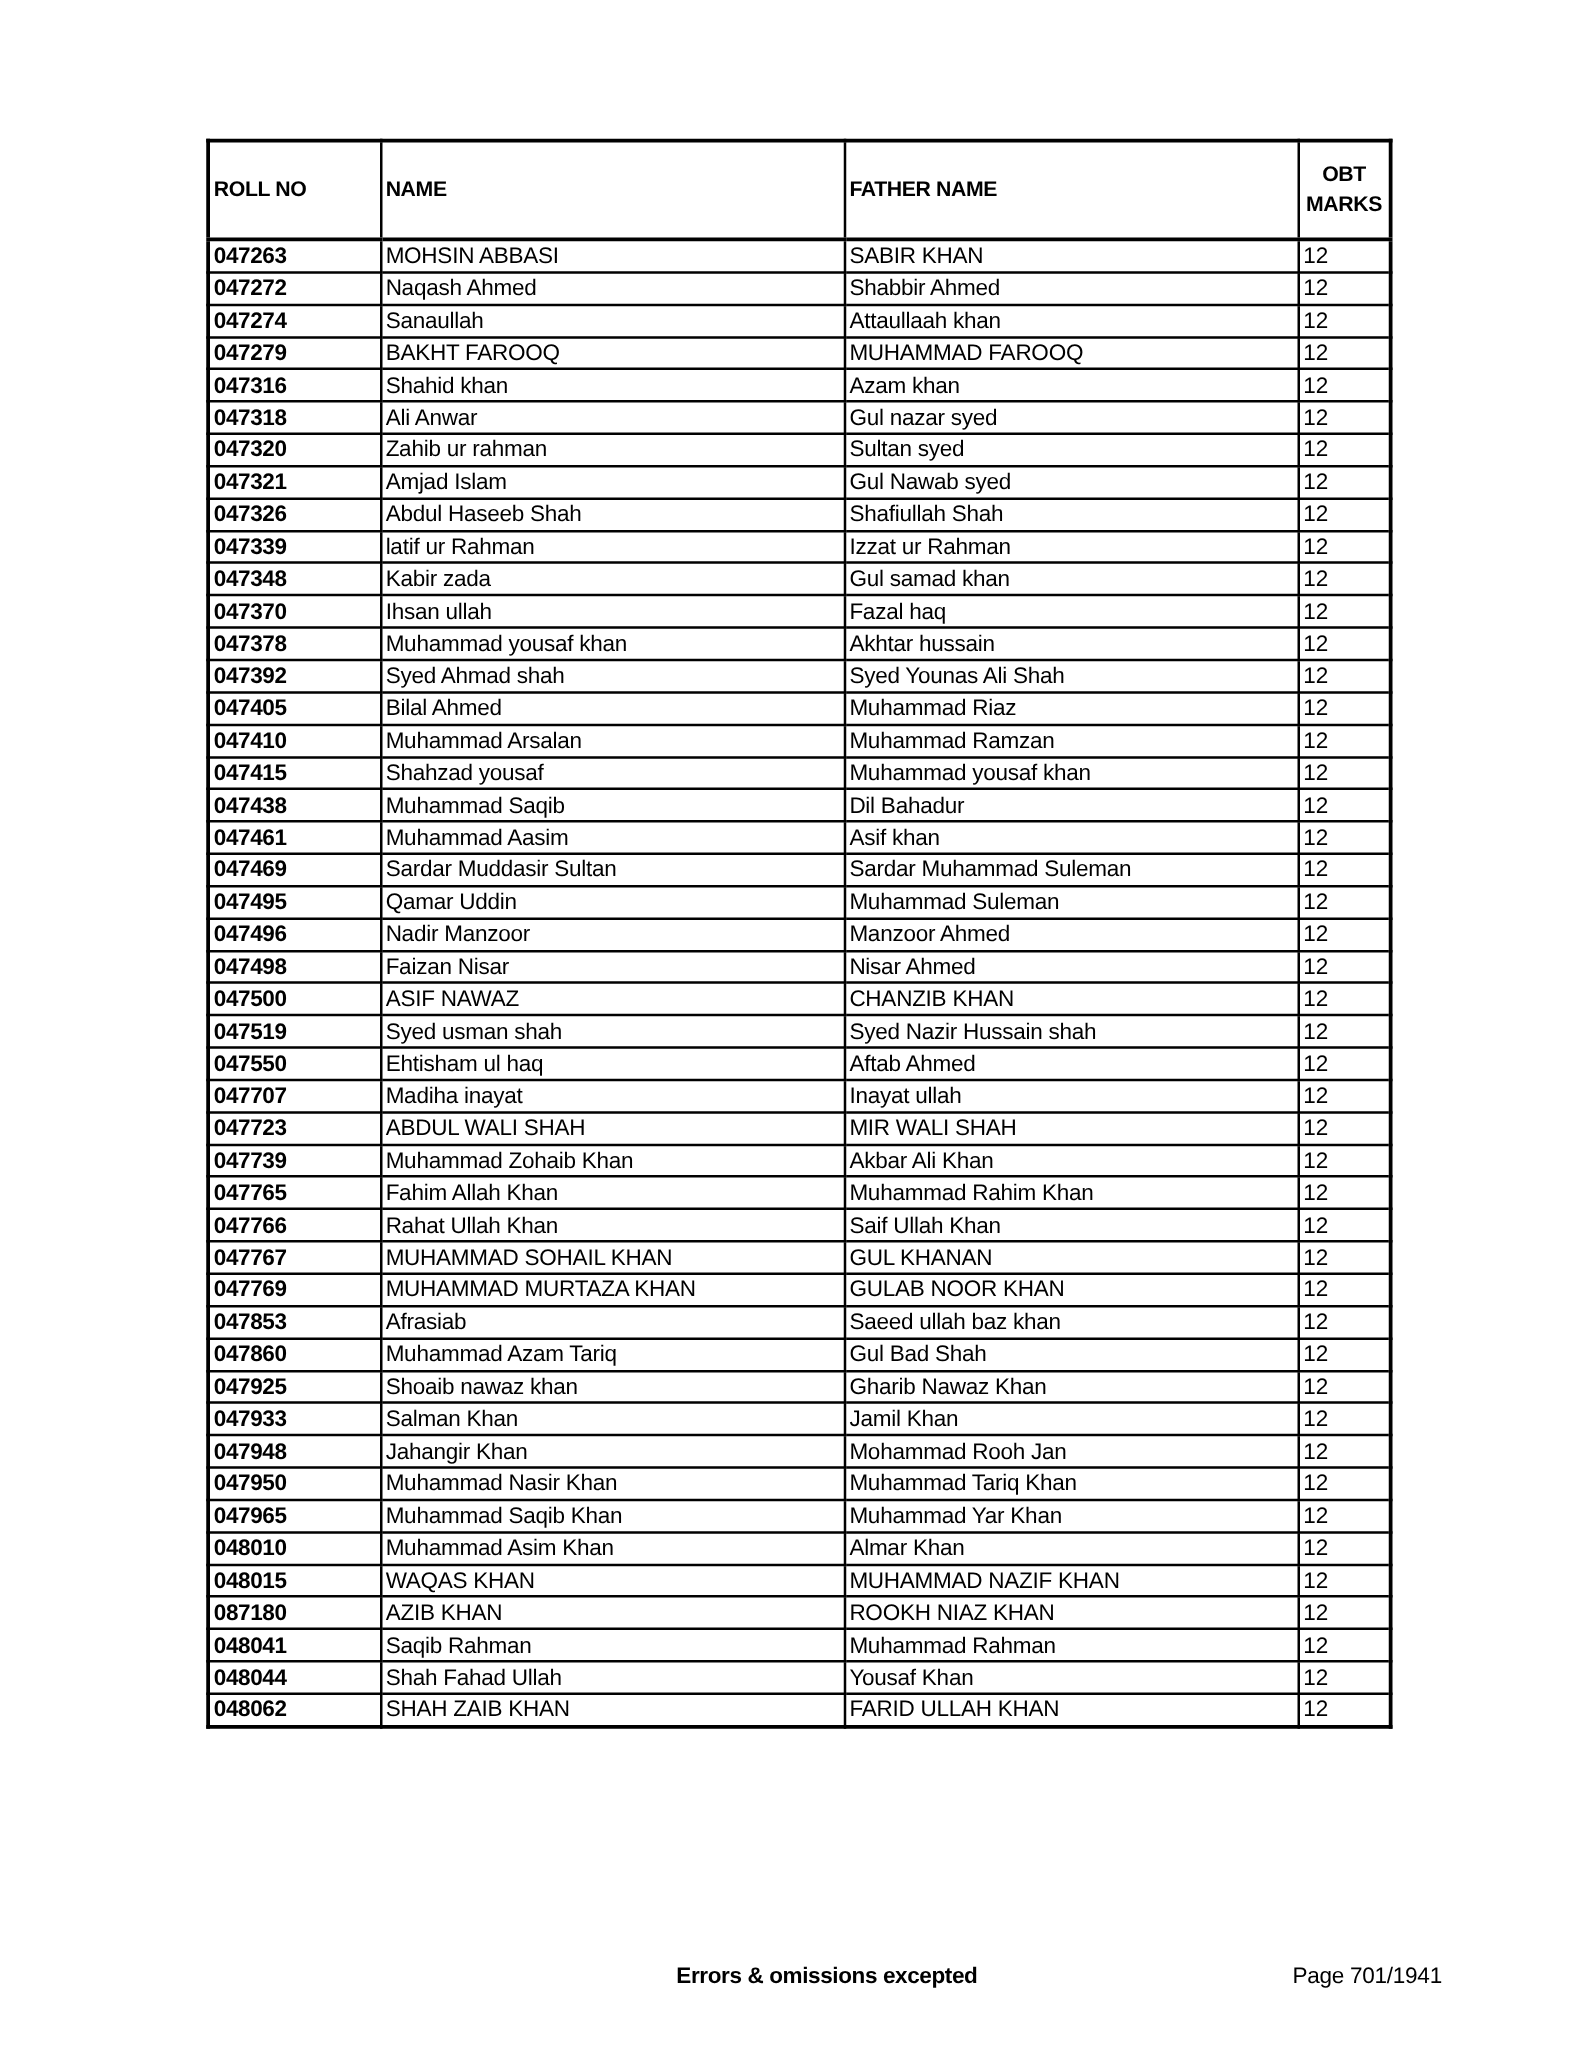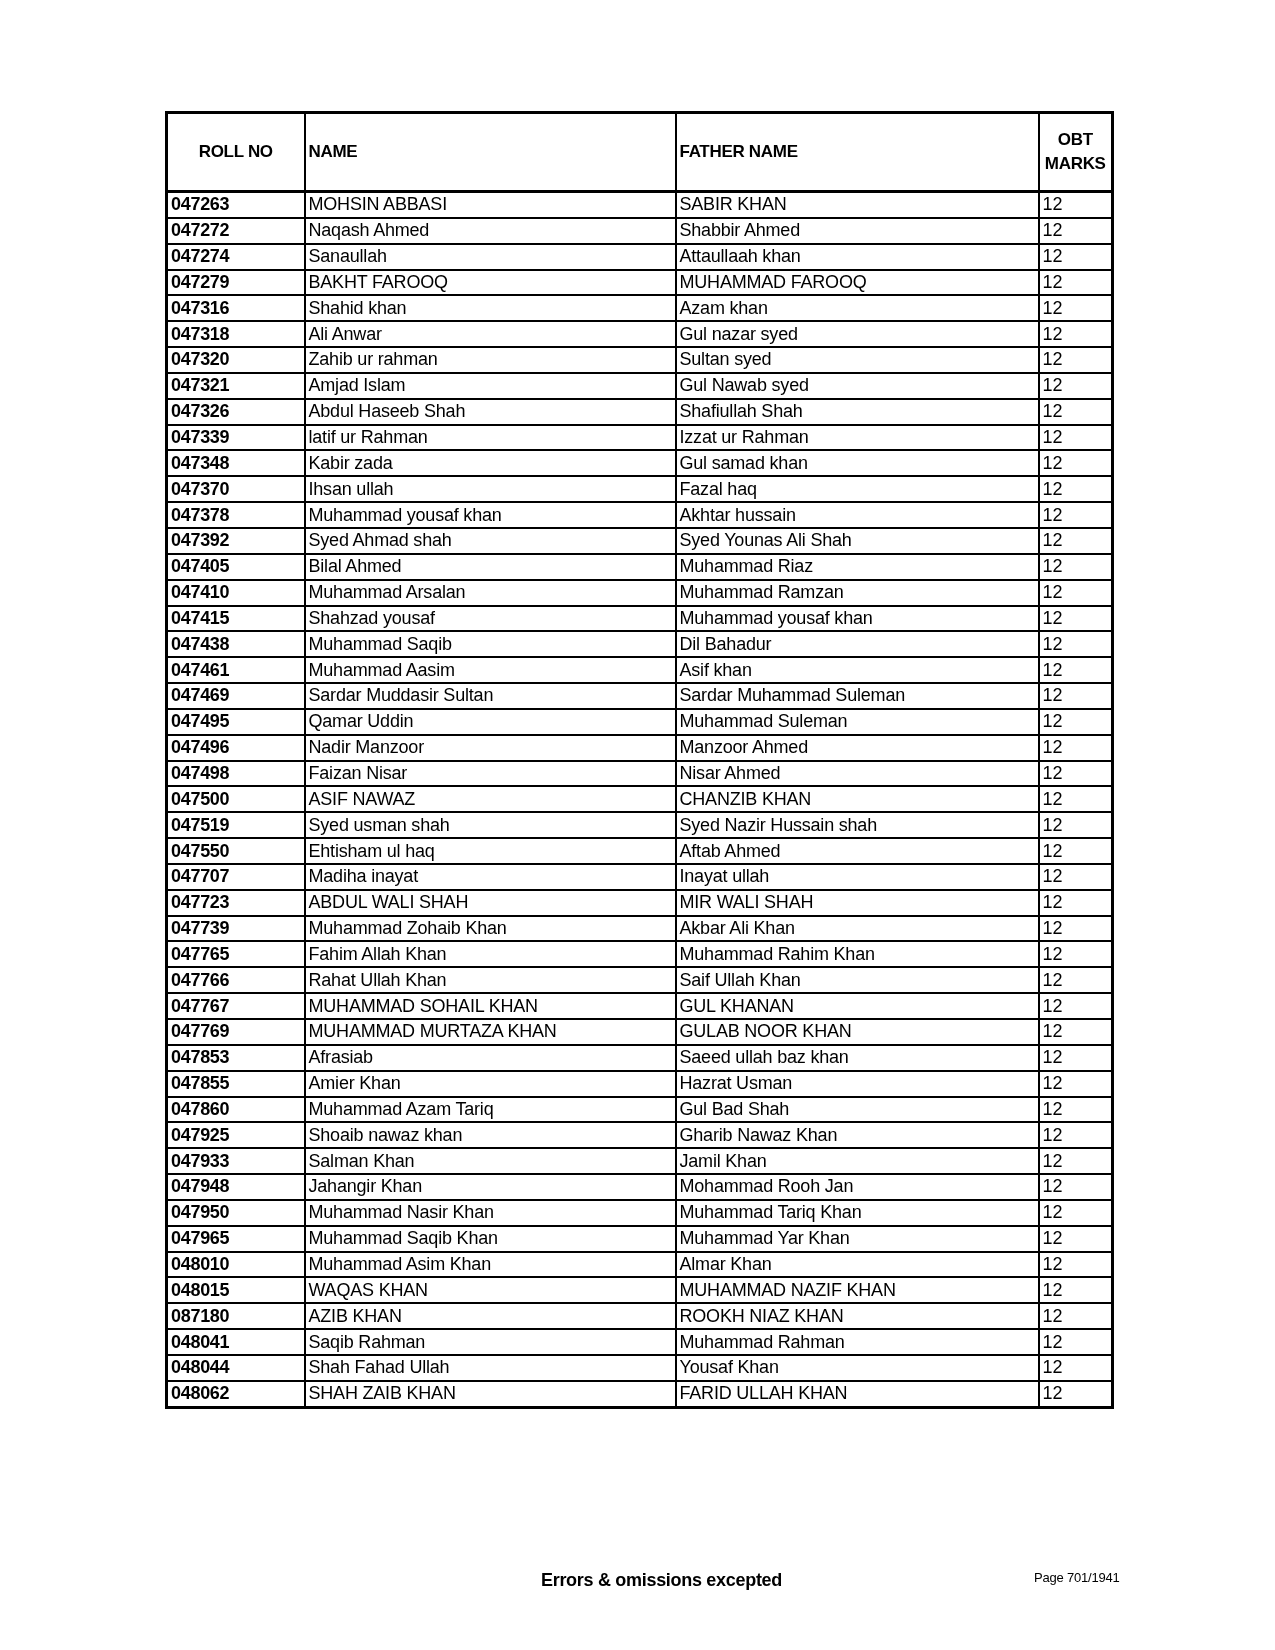--- a/index.html
+++ b/index.html
@@ -6,31 +6,31 @@
   body { width: 1275px; height: 1650px; position: relative; overflow: hidden;
          font-family: "Liberation Sans", sans-serif; color: #000; }
   .sheet { position: absolute; left: 165px; top: 111px; }
   table.results { border-collapse: collapse; table-layout: fixed; width: 946px; }
   table.results col.c-roll { width: 138px; }
   table.results col.c-name { width: 371px; }
   table.results col.c-father { width: 363px; }
   table.results col.c-marks { width: 74px; }
   table.results th, table.results td { border: 2px solid #000; padding: 0 3px; white-space: nowrap; overflow: hidden; }
   table.results thead th { height: 76px; font-weight: bold; font-size: 17px; letter-spacing: -0.3px; }
-  th.h-roll { text-align: center; border-radius: 21px; }
+  th.h-roll { text-align: left; border-radius: 21px; }
   th.h-name, th.h-father { text-align: left; }
   th.h-marks { text-align: center; line-height: 24px; font-size: 16px; }
   table.results thead tr th { border-bottom-width: 3px; }
   table.results tbody td { height: 23.85px; font-size: 18px; line-height: 23px; }
   td.roll { font-weight: bold; letter-spacing: -0.3px; }
   td.name, td.father { text-align: left; letter-spacing: -0.2px; }
   td.marks { }
   table.results { border: 3px solid #000; }
   .footer-note { position: absolute; left: 541px; top: 1570px; font-weight: bold; font-size: 18px; letter-spacing: -0.3px; }
-  .footer-page { position: absolute; left: 1034px; top: 1570px; font-size: 13px; letter-spacing: -0.2px; }
+  .footer-page { position: absolute; left: 1034px; top: 1570px; font-size: 18px; letter-spacing: -0.2px; }
 </style>
 </head>
 <body>
 
 <div class="sheet">
   <table class="results">
     <colgroup>
       <col class="c-roll">
         <col class="c-name">
         <col class="c-father">
@@ -246,26 +246,20 @@
           <td class="father">GULAB NOOR KHAN</td>
           <td class="marks">12</td>
         </tr>
         <tr>
           <td class="roll">047853</td>
           <td class="name">Afrasiab</td>
           <td class="father">Saeed ullah baz khan</td>
           <td class="marks">12</td>
         </tr>
         <tr>
-          <td class="roll">047855</td>
-          <td class="name">Amier Khan</td>
-          <td class="father">Hazrat Usman</td>
-          <td class="marks">12</td>
-        </tr>
-        <tr>
           <td class="roll">047860</td>
           <td class="name">Muhammad Azam Tariq</td>
           <td class="father">Gul Bad Shah</td>
           <td class="marks">12</td>
         </tr>
         <tr>
           <td class="roll">047925</td>
           <td class="name">Shoaib nawaz khan</td>
           <td class="father">Gharib Nawaz Khan</td>
           <td class="marks">12</td>

